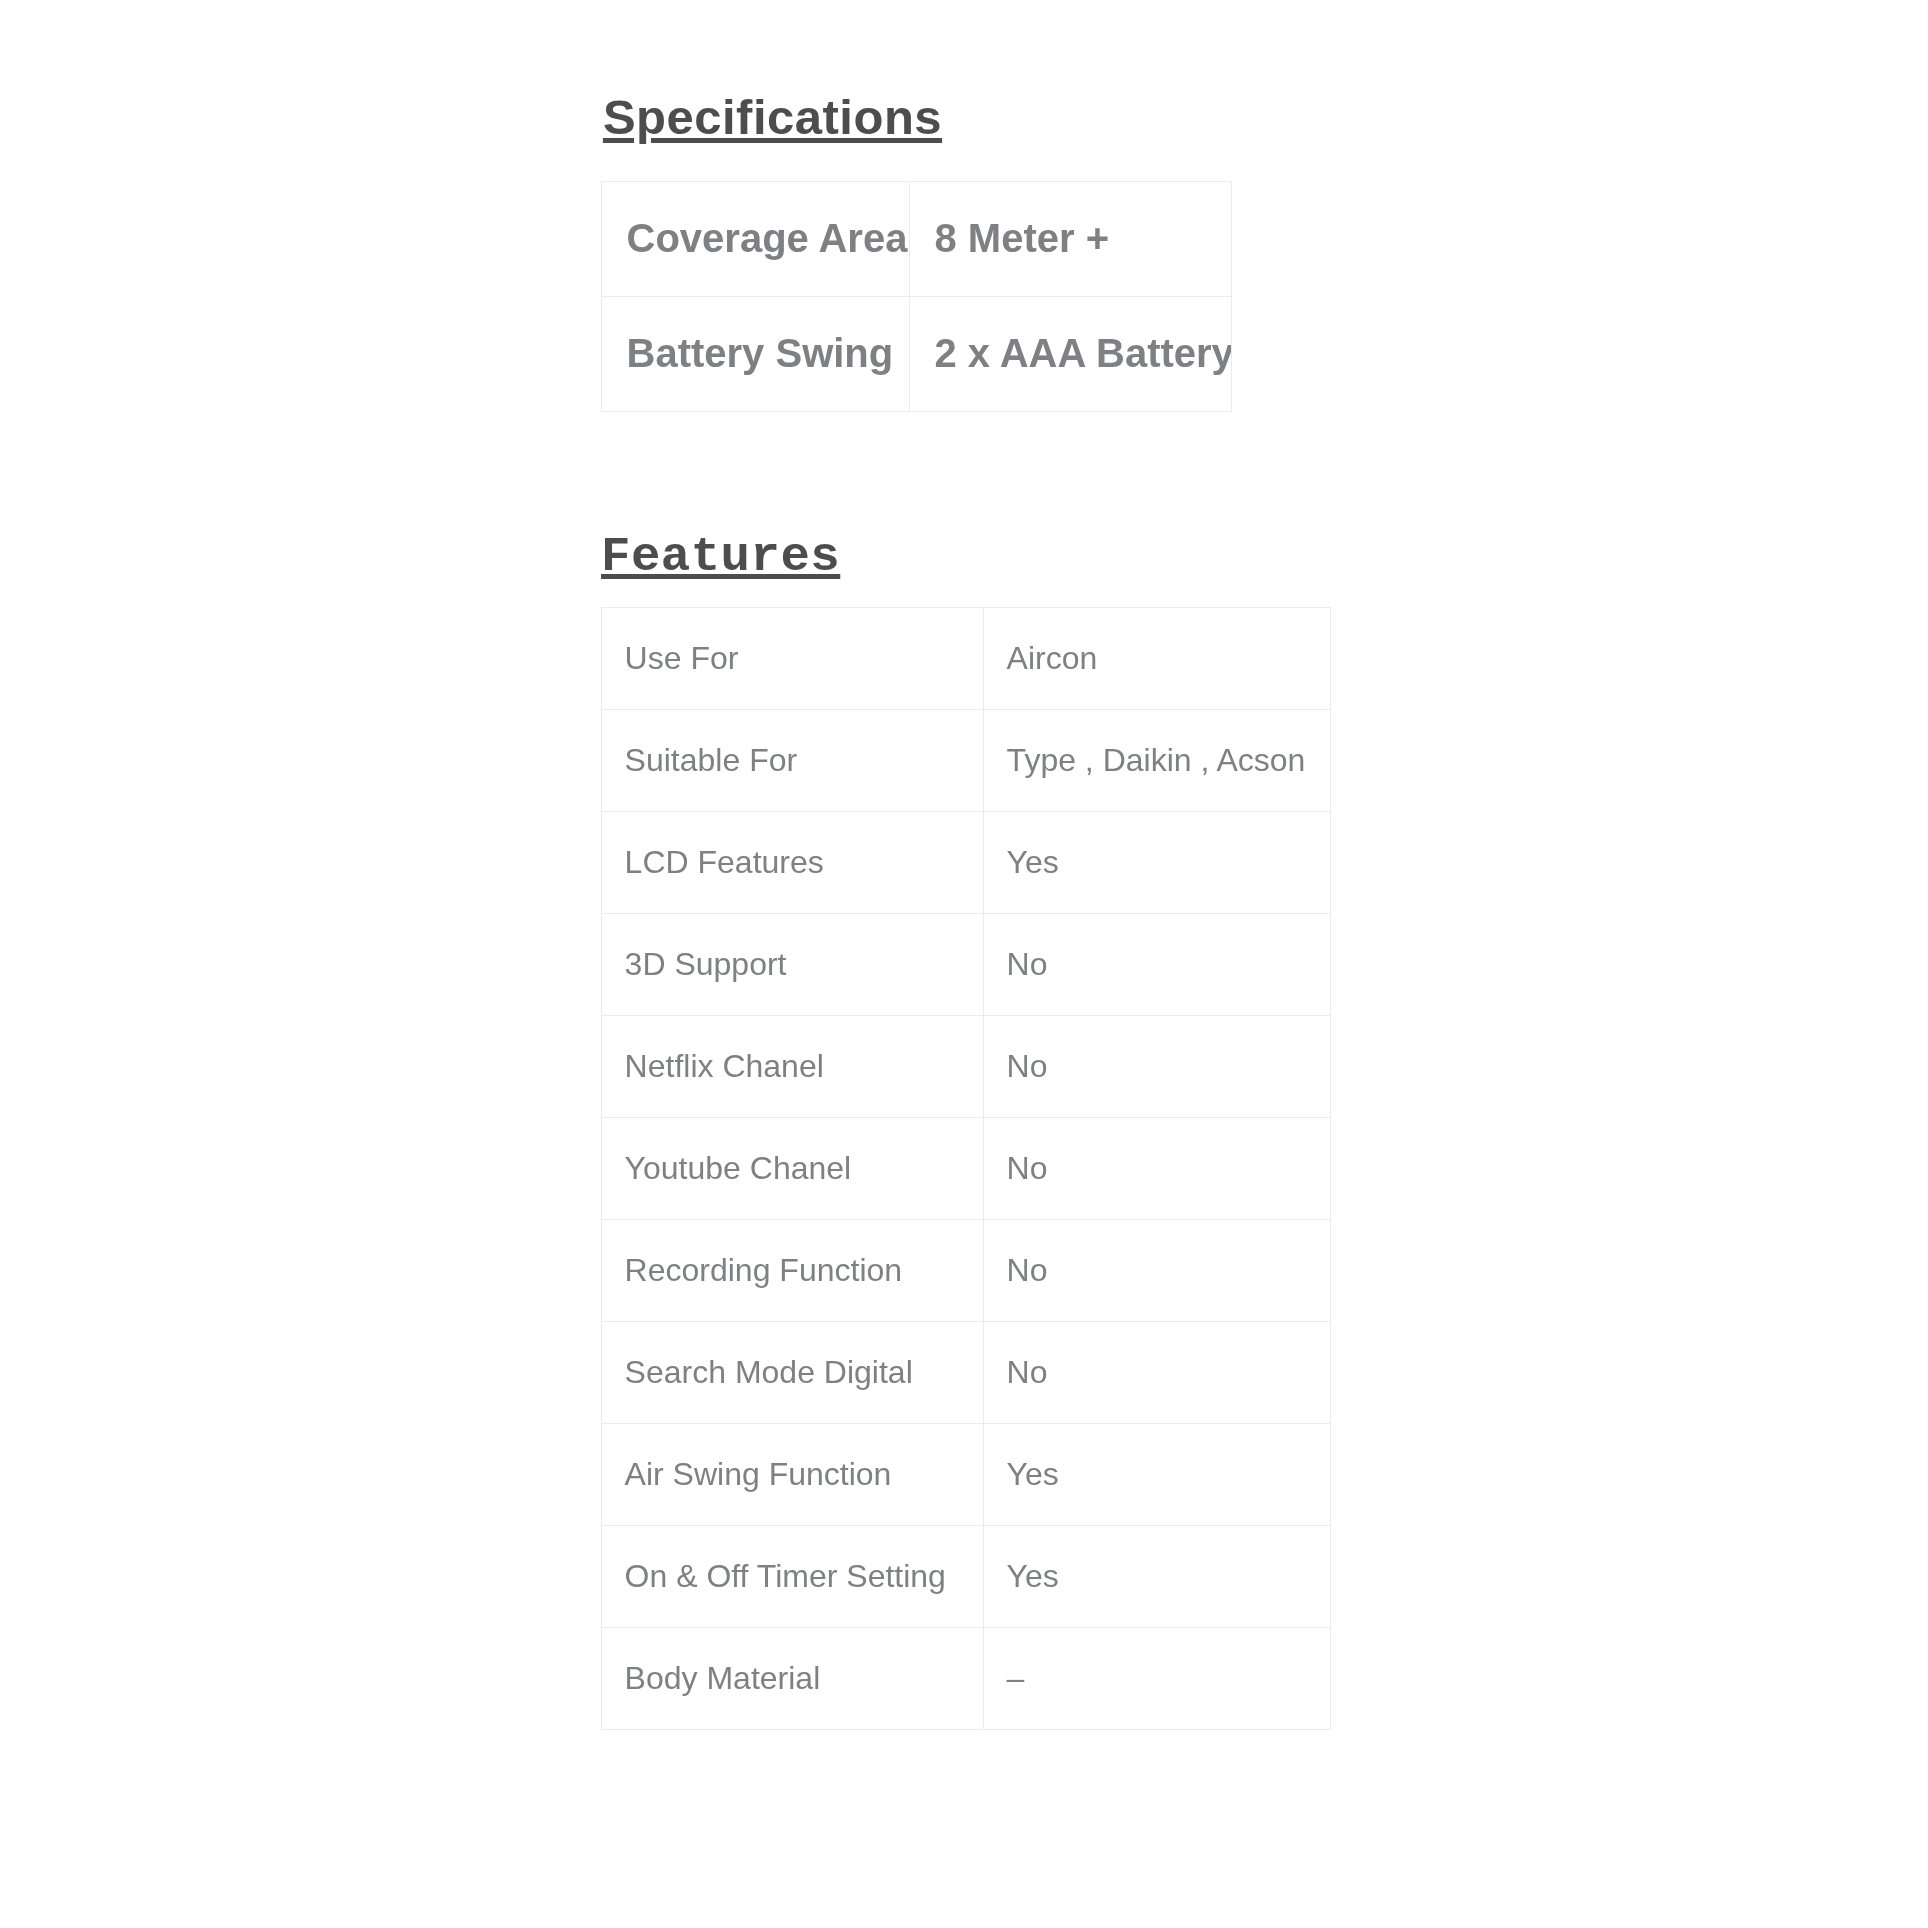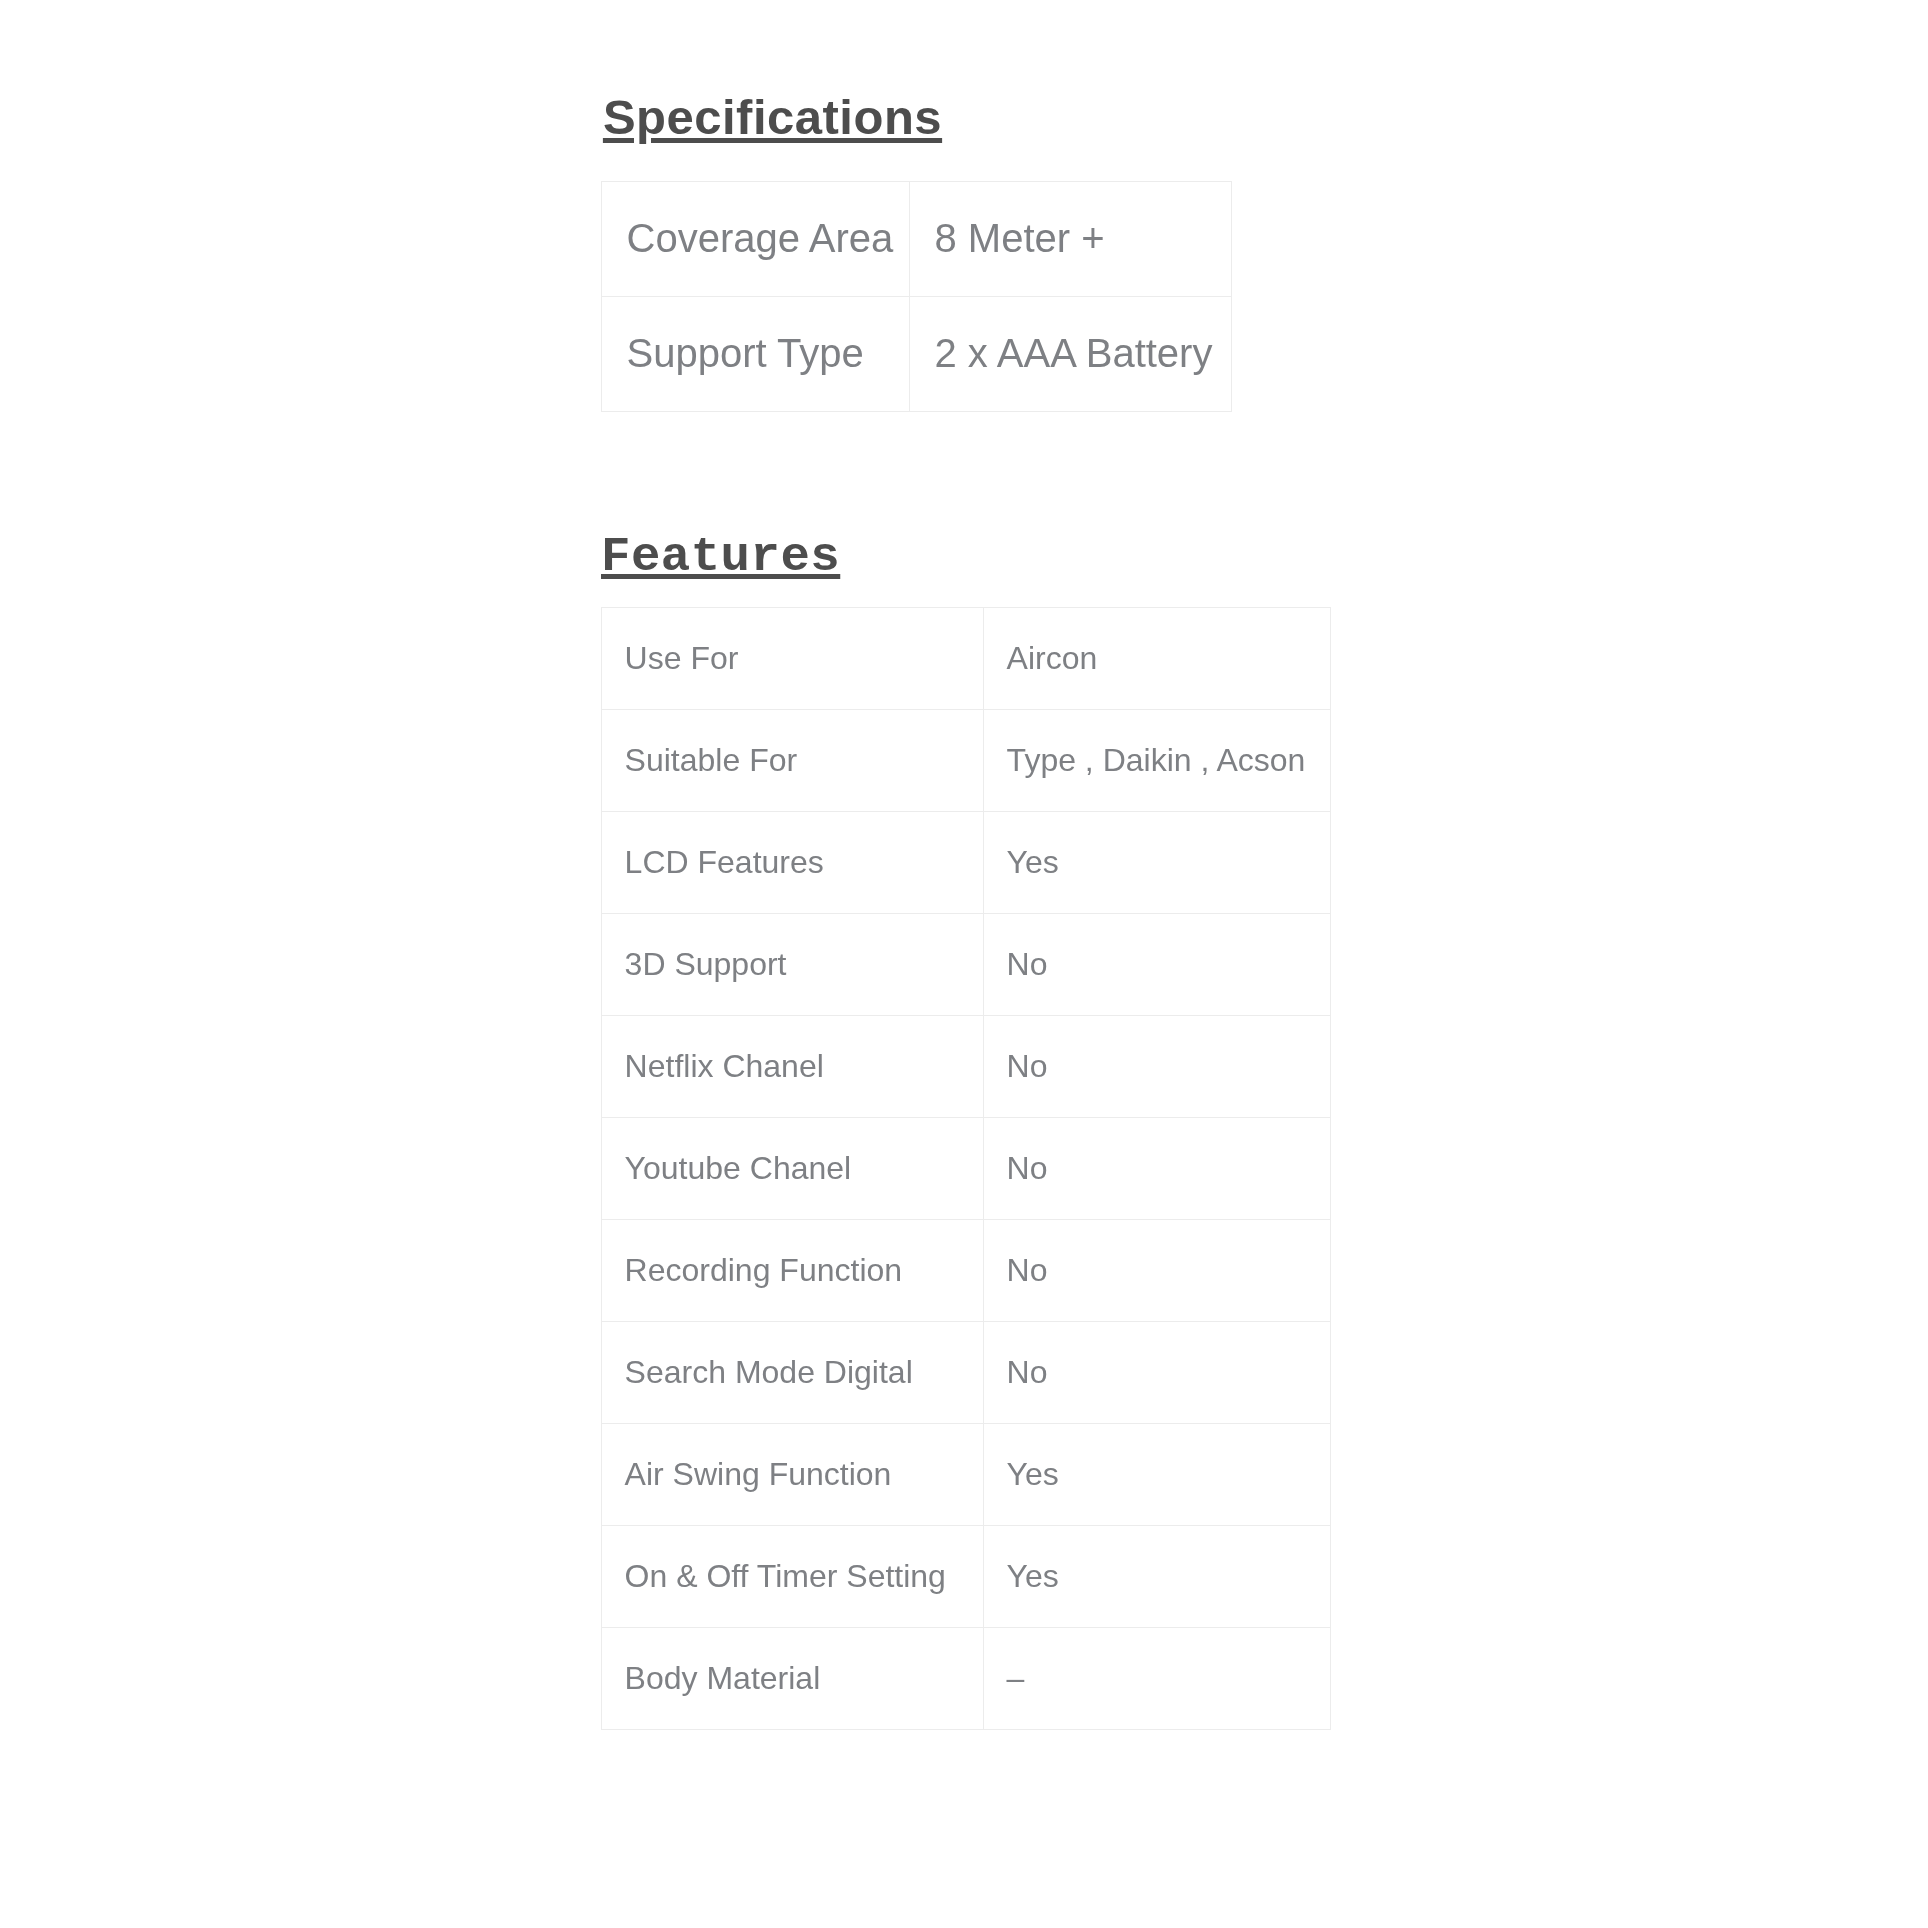--- a/index.html
+++ b/index.html
@@ -44,20 +44,21 @@
     vertical-align: middle;
     color: #7e8084;
     overflow: hidden;
     white-space: nowrap;
   }
   #spec-table { top: 181px; left: 0; width: 630px; }
   #spec-table td {
     font-size: 40px;
     line-height: 47px;
     padding: 33px 24.5px 34px 24.5px;
+    font-weight: bold;
   }
   #features-table { top: 607px; left: 0; width: 729px; }
   #features-table td {
     font-size: 32px;
     line-height: 45px;
     padding: 28px 22.6px 28px 22.6px;
   }
 </style>
 </head>
 <body>
@@ -70,21 +71,21 @@
     <colgroup>
       <col style="width:308px">
       <col style="width:322px">
     </colgroup>
     <tbody>
         <tr>
           <td>Coverage Area</td>
           <td>8 Meter +</td>
         </tr>
         <tr>
-          <td>Support Type</td>
+          <td>Battery Swing</td>
           <td>2 x AAA Battery</td>
         </tr>
       </tbody>
   </table>
 
   <h2 class="section-title" id="features-title">Features</h2>
 
   <table id="features-table">
     <colgroup>
       <col style="width:382px">

